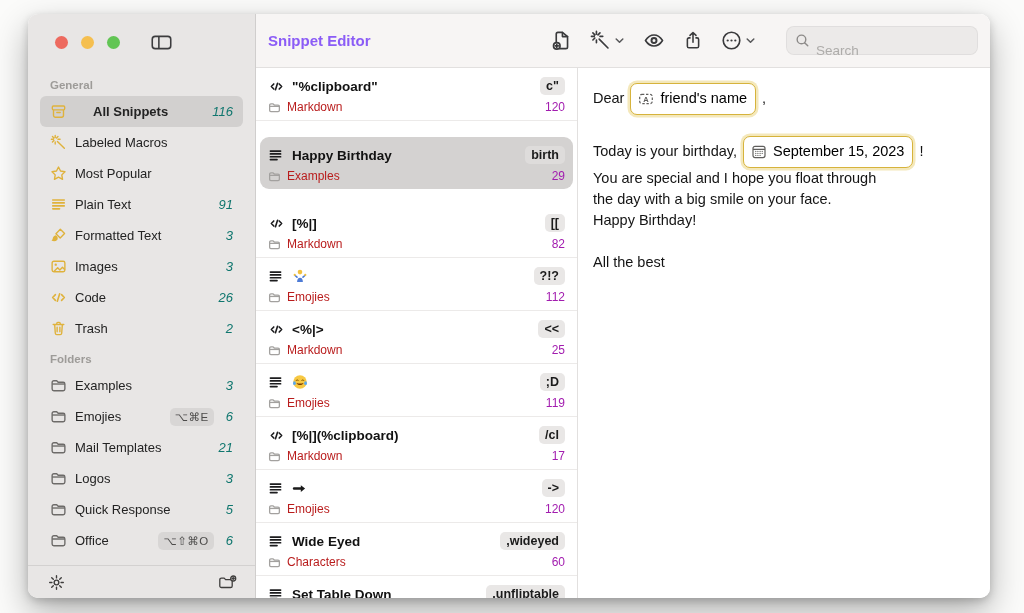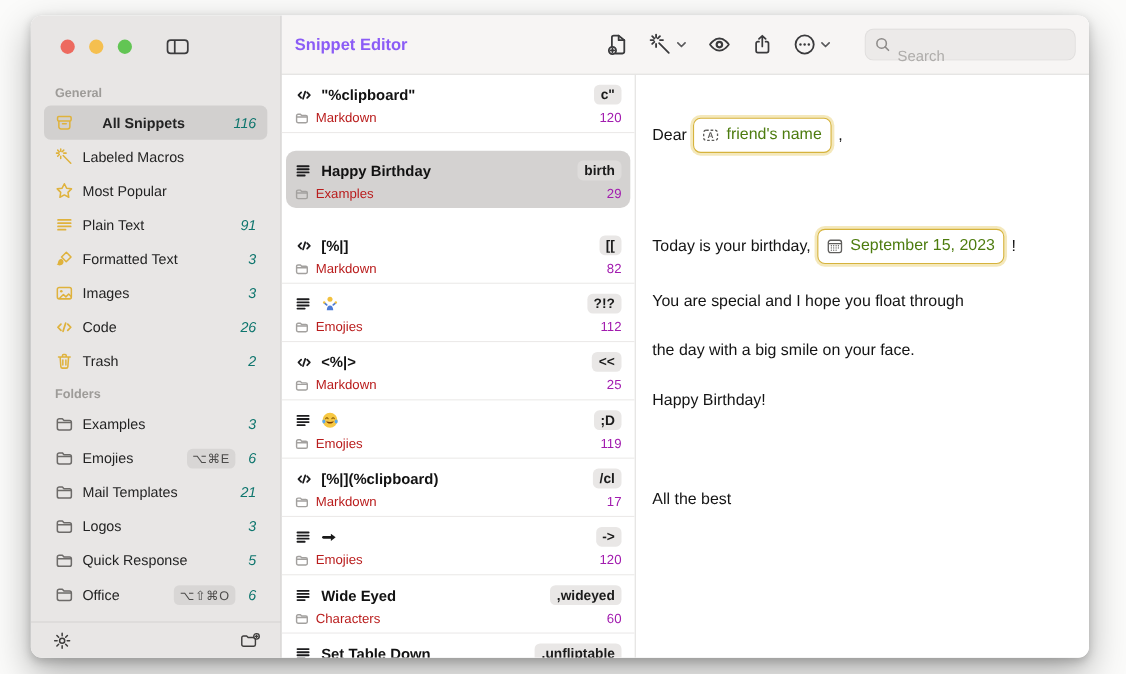--- a/index.html
+++ b/index.html
@@ -71,27 +71,27 @@
   .l-badge { font-size:12.5px; font-weight:700; color:#1b1b1b; background:#e9e7e6;
     border-radius:5px; padding:2px 6px; flex:none; }
   .lrow.selected .l-badge { background:#dedcdb; }
   .l2 { display:flex; align-items:center; gap:6px; margin-top:3px; height:16px; }
   .l-folder-icon { width:13px; display:flex; color:#a3a19f; flex:none; }
   .l-folder { font-size:12px; color:#b91c1c; flex:1; }
   .l-count { font-size:12px; color:#a21caf; }
 
   
   .editor { flex:1; padding:15px 18px 0 15px; font-size:14.5px; color:#141414; overflow:hidden; }
-  .editor p { line-height:21px; min-height:21px; white-space:nowrap;margin-top:24px; }
+  .editor p { line-height:21px; min-height:21px; white-space:nowrap; }
   .editor p.has-token { line-height:27px; min-height:27px; }
   .token { display:inline-flex; align-items:center; gap:6px; vertical-align:middle;
     border:1.5px solid #d6b33c; border-radius:7px; padding:1px 8px 2px 7px; background:#fff;
     box-shadow:0 0 0 2.5px rgba(236,217,142,.6); margin:0 2px; }
   .token .t-icon { display:flex; color:#5f5e5c; }
-  .token .t-text { font-size:14.5px; color:#4d7c0f; }
+  .token .t-text { font-size:14.5px; color:#000000; }
 
   svg { display:block; }
 </style>
 </head>
 <body>
 
 <div class="window">
 
   <aside class="sidebar">
     <div class="titlebar">

